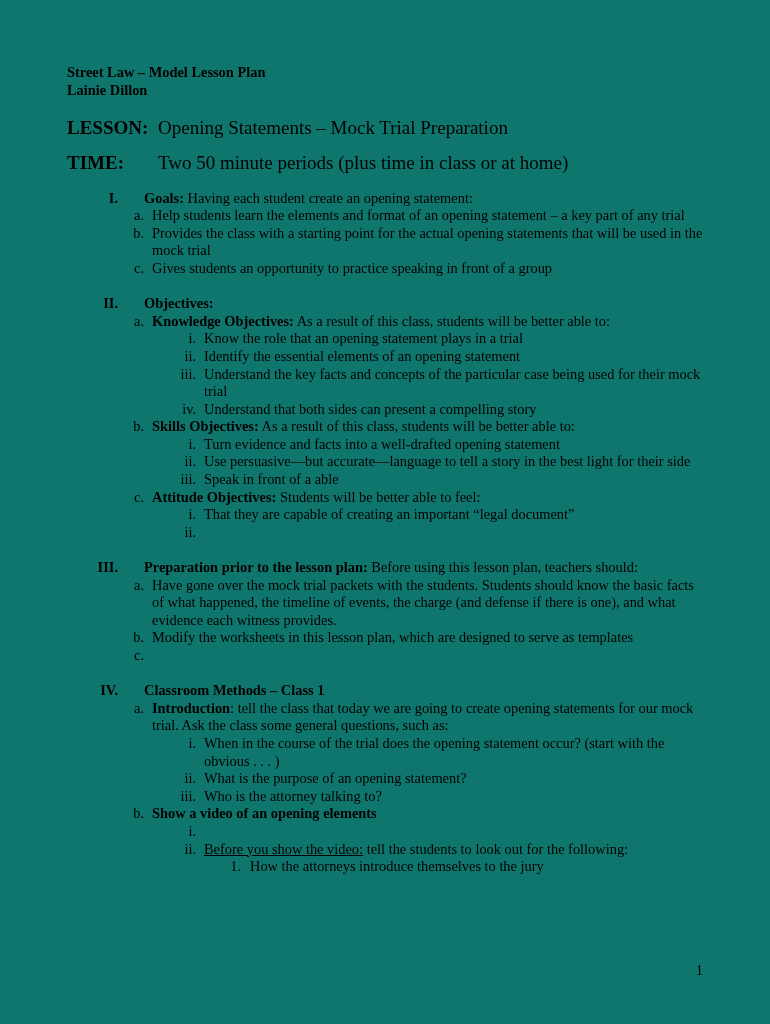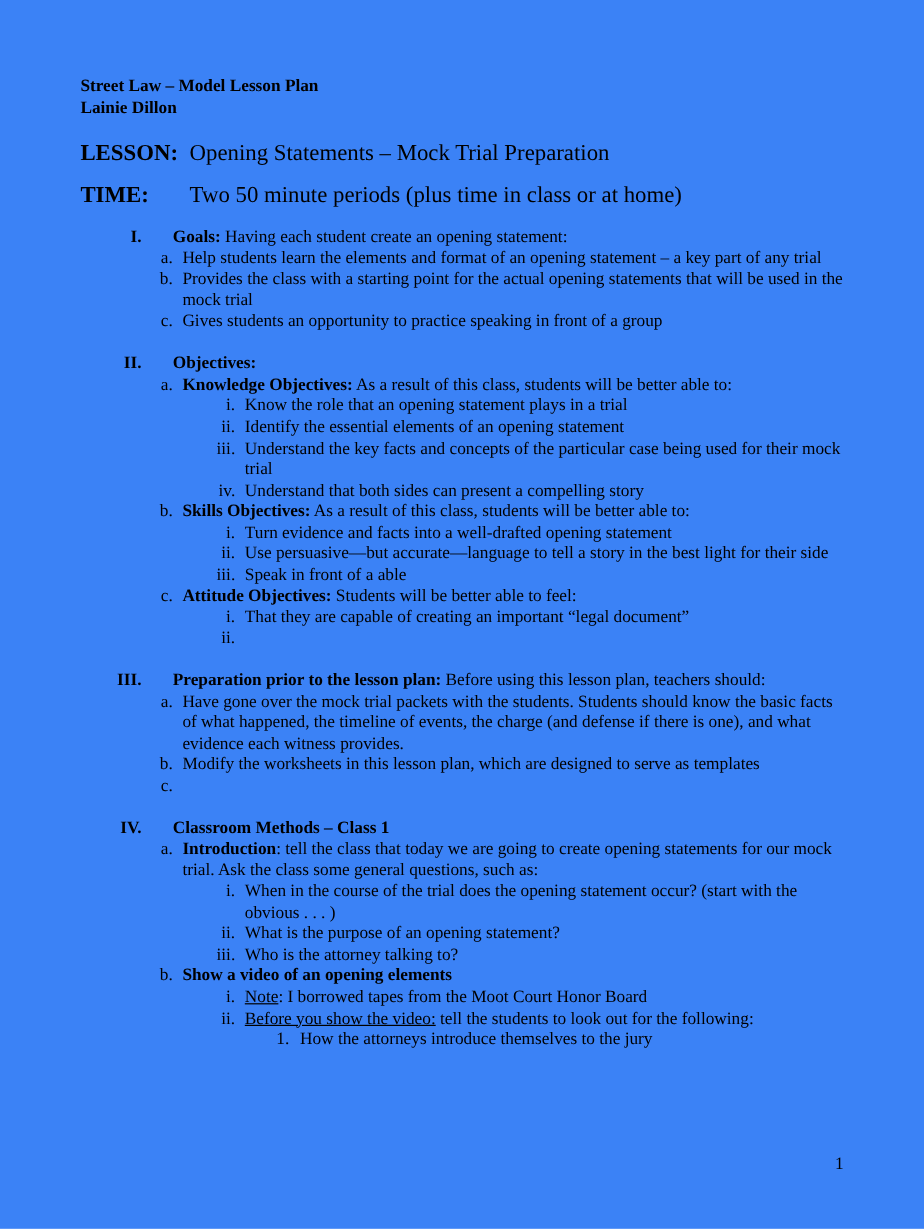--- a/index.html
+++ b/index.html
@@ -14,21 +14,21 @@
     font-family: "Liberation Serif", "DejaVu Serif", serif;
     color: #000000;
     overflow: hidden;
   }
 
   .page {
     position: absolute;
     left: 0; top: 0;
     width: 770px;
     height: 1024px;
-    background: #3b82f6;
+    background: #0f766e;
   }
 
   
   .content {
     position: absolute;
     left: 67px;
     top: 64px;
     width: 636px;
   }
 
@@ -244,21 +244,20 @@
       <div class="marker">iii.</div>
       <div class="body">Who is the attorney talking to?</div>
     </div>
 
     <div class="item lvl2">
       <div class="marker">b.</div>
       <div class="body"><b>Show a video of an opening elements</b><span></span></div>
     </div>
     <div class="item lvl3">
       <div class="marker">i.</div>
-      <div class="body"><u>Note</u><span>: I borrowed tapes from the Moot Court Honor Board</span></div>
     </div>
     <div class="item lvl3">
       <div class="marker">ii.</div>
       <div class="body"><u>Before you show the video:</u><span> tell the students to look out for the following:</span></div>
     </div>
     <div class="item lvl4">
       <div class="marker">1.</div>
       <div class="body">How the attorneys introduce themselves to the jury</div>
     </div>
 

